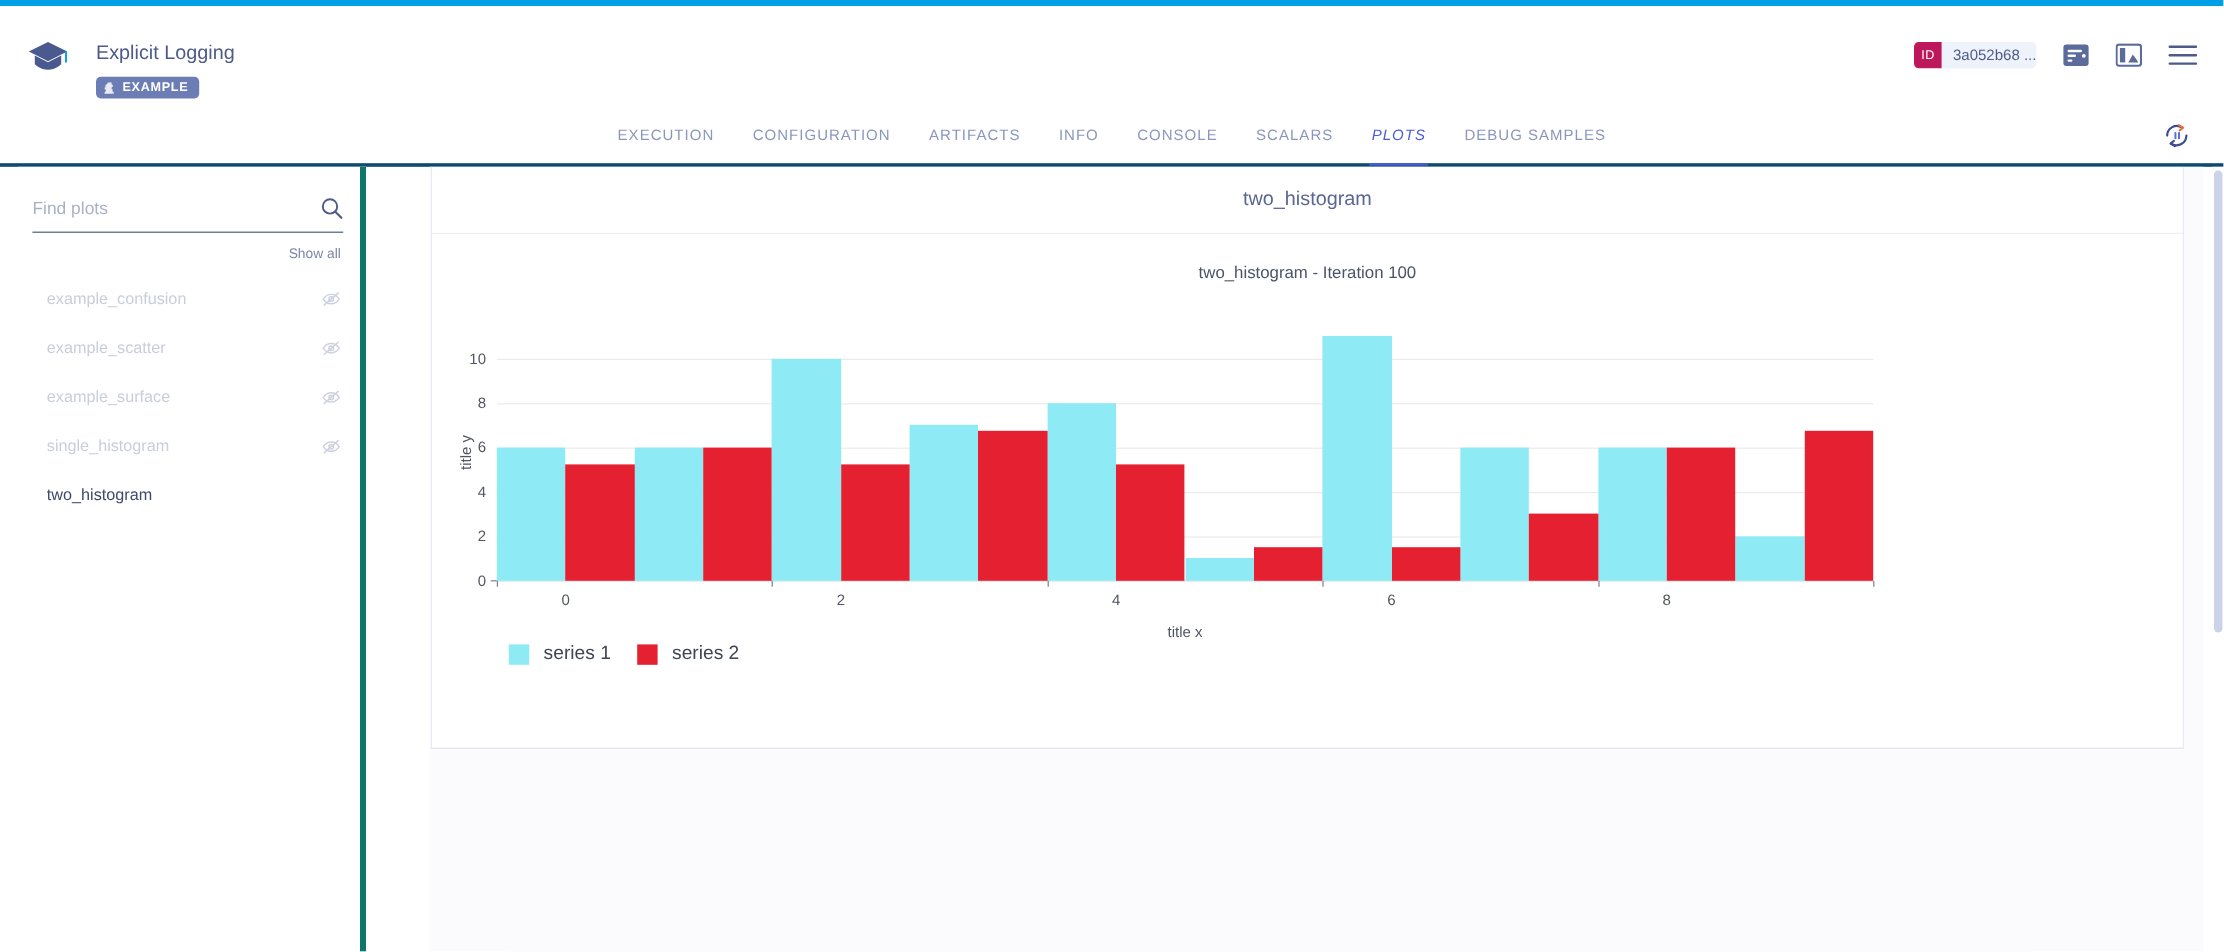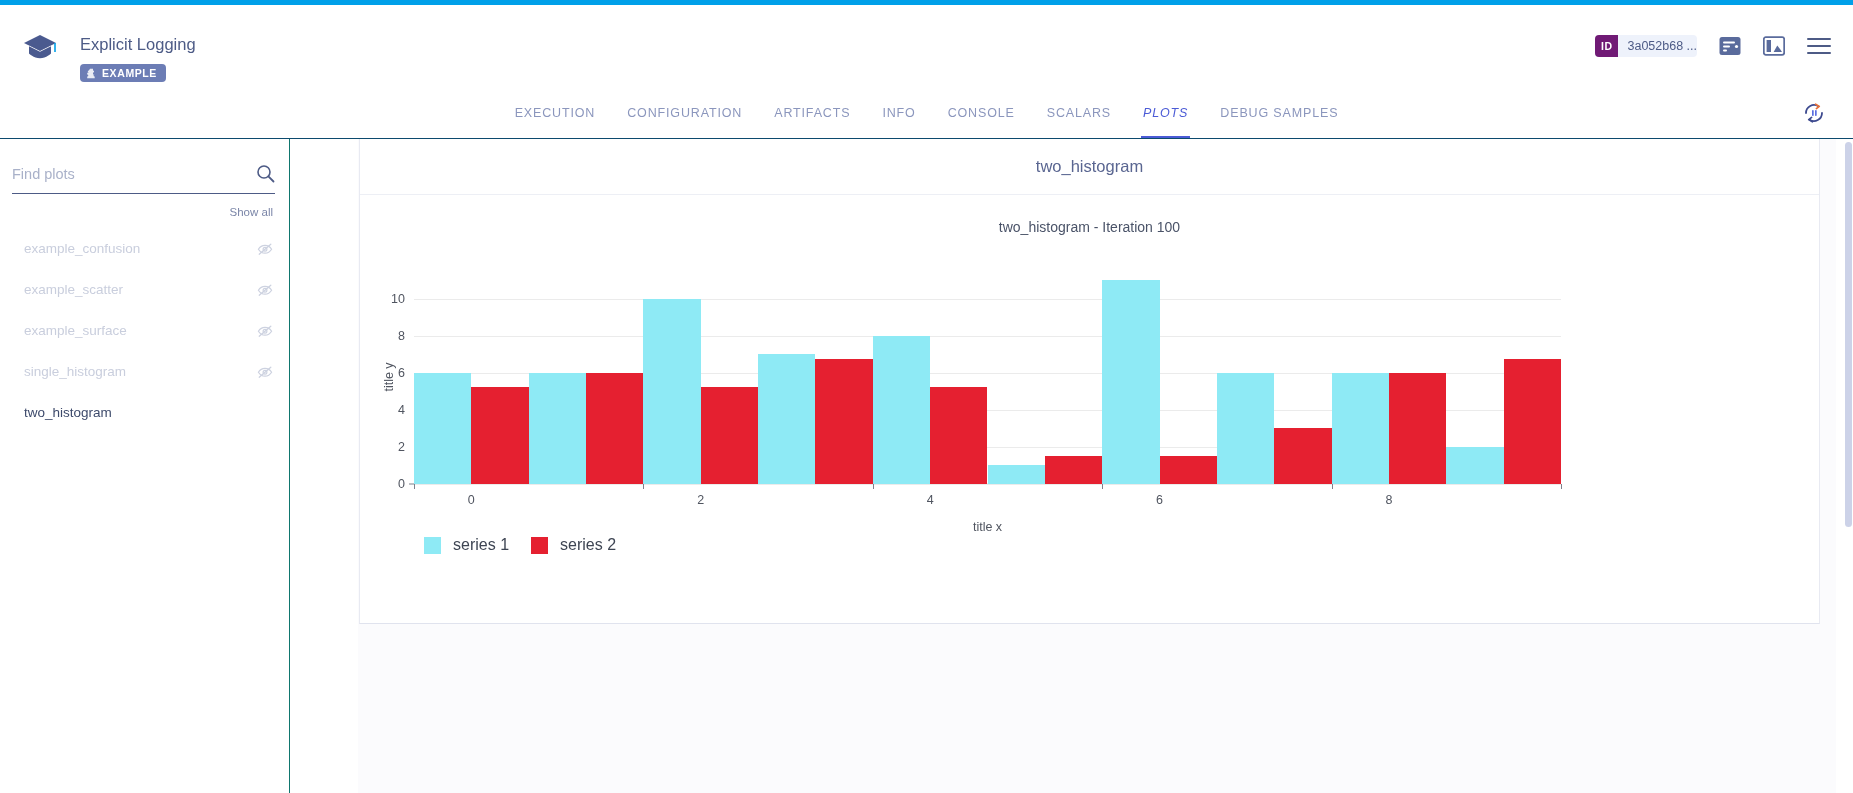--- a/index.html
+++ b/index.html
@@ -53,35 +53,35 @@
   .header-right {
     position: absolute; right: 22px; top: 30px;
     display: flex; align-items: center; gap: 22px;
   }
   .id-badge {
     display: flex; align-items: center;
     background: #eef2fb; border-radius: 4px; height: 22px;
     overflow: hidden;
   }
   .id-badge .id-tag {
-    background: #701a75; color: #fff;
-    font-size: 10.5px; font-weight: 700; letter-spacing: .5px;
+    background: #be185d; color: #fff;
+    font-size: 10.5px; font-weight: 400; letter-spacing: .5px;
     padding: 0 6px; height: 22px; display: flex; align-items: center;
   }
   .id-badge .id-val {
     color: #4d5b86; font-size: 12.5px;
     padding: 0 0 0 9px; white-space: nowrap;
   }
   .hicon { cursor: pointer; display: flex; align-items: center; }
 
   
   .tabbar {
     position: absolute; top: 87px; left: 0; width: 1853px; height: 52px;
     background: #ffffff;
-    border-bottom: 1px solid #0c4a6e;
+    border-bottom: 3px solid #0c4a6e;
   }
   .tabs {
     position: absolute; left: 0; right: 0; top: 0;
     display: flex; justify-content: center; align-items: center;
     height: 51px; gap: 0px;
   }
   .tab {
     font-size: 12.5px; letter-spacing: .85px; font-weight: 400;
     color: #8b96bd; padding: 0 16px; height: 51px;
     display: flex; align-items: center; cursor: pointer;
@@ -92,24 +92,24 @@
     content: ""; position: absolute; bottom: 0; left: 14px; right: 14px;
     height: 2px; background: #4b5bd6;
   }
   .refresh-btn {
     position: absolute; right: 26px; top: 13px;
     width: 26px; height: 26px; cursor: pointer;
   }
 
   
   .sidebar {
-    position: absolute; top: 139px; left: 0;
+    position: absolute; top: 139px; left: 15px;
     width: 290px; height: 654px;
     background: #ffffff;
-    border-right: 1px solid #0f766e;
+    border-right: 5px solid #0f766e;
   }
   .search-row {
     position: relative; margin: 25px 14px 0 12px;
     border-bottom: 1.6px solid #4d5b86;
     display: flex; align-items: center; padding-bottom: 10px;
   }
   .search-input {
     border: none; outline: none; flex: 1;
     font-family: "Liberation Sans", sans-serif;
     font-size: 14.5px; color: #4d5b86; background: transparent;

